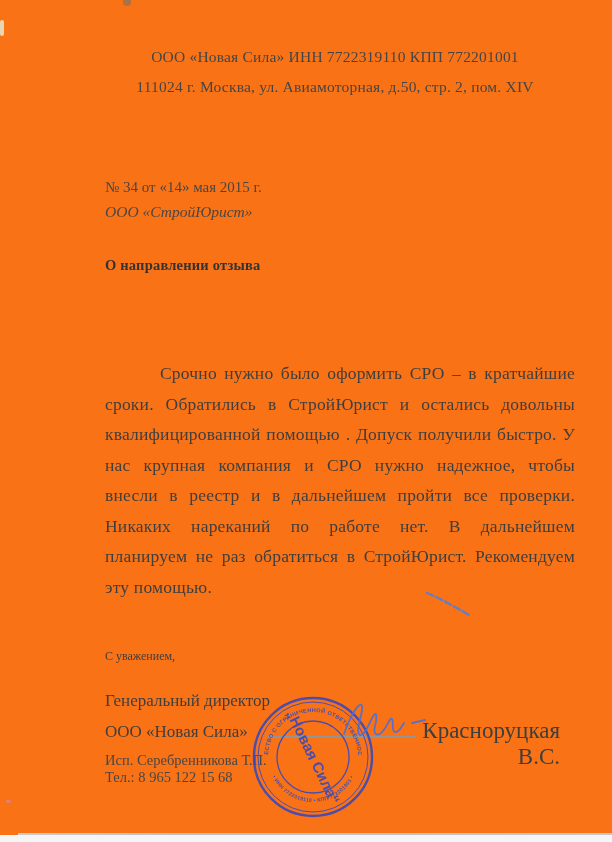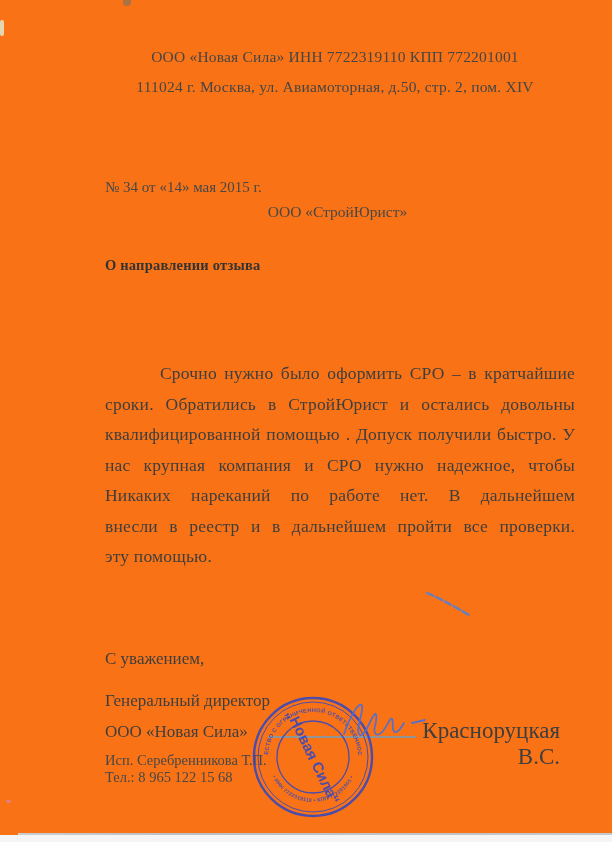--- a/index.html
+++ b/index.html
@@ -10,29 +10,29 @@
   .dot-top{position:absolute;left:123px;top:0px;width:8px;height:6px;border-radius:0 0 50% 50%;background:#9a7250;opacity:.8;}
   .smudge-left{position:absolute;left:0;top:20px;width:4px;height:16px;background:#e6d6b2;border-radius:2px;}
   .dot-red{position:absolute;left:6px;top:800px;width:5px;height:3px;background:#e0807e;border-radius:2px;}
   .bottom-line{position:absolute;left:18px;top:833px;width:594px;height:2px;background:linear-gradient(90deg,#c9cdcf,#b9bfc2 30%,#c4c9cb);}
   .bottom-strip{position:absolute;left:0;top:835px;width:612px;height:7px;background:#f4f5f4;}
 
   .header{position:absolute;left:90px;top:48px;width:490px;text-align:center;color:#454545;font-size:15.5px;letter-spacing:.2px;}
   .header .hline{margin-bottom:12px;}
 
   .ref{position:absolute;left:105px;top:179px;font-size:15px;color:#474747;}
-  .recipient{position:absolute;left:105px;top:203px;width:465px;text-align:center;font-size:15.5px;color:#474747;}
+  .recipient{position:absolute;left:105px;top:203px;width:465px;text-align:left;font-size:15.5px;color:#474747;font-style:italic;}
   .subject{position:absolute;left:105px;top:257px;font-size:14.5px;font-weight:bold;color:#333;letter-spacing:.2px;text-align:center;}
 
   .body-text{position:absolute;left:105px;top:350px;width:470px;font-size:17.5px;color:#3e3e3e;letter-spacing:.2px;}
   .body-text .bline{height:30.5px;line-height:30.5px;text-align:justify;text-align-last:justify;white-space:normal;}
   .body-text .bline.first{text-indent:55px;margin-top:8px;}
   .body-text .bline.last{text-align-last:left;}
 
-  .closing{position:absolute;left:105px;top:649px;font-size:17px;color:#3e3e3e;}
+  .closing{position:absolute;left:105px;top:649px;font-size:12px;color:#3e3e3e;}
   .sig-title1{position:absolute;left:105px;top:691px;font-size:17px;color:#3e3e3e;}
   .sig-title2{position:absolute;left:105px;top:722px;font-size:17px;color:#3e3e3e;}
   .sig-line{position:absolute;left:268px;top:736px;width:148px;height:1.5px;background:#909597;}
   .signer{position:absolute;left:408px;top:718px;width:152px;font-size:23px;color:#3e3e3e;text-align:right;}
   .executor{position:absolute;left:105px;top:752px;font-size:14.5px;color:#474747;}
   .phone{position:absolute;left:105px;top:769px;font-size:14.5px;color:#474747;}
 
   .stamp{position:absolute;left:251px;top:695px;width:124px;height:124px;opacity:.85;}
   .stamp text{font-family:"Liberation Sans", sans-serif;}
   .stamp .ringtext{font-size:5.6px;letter-spacing:.35px;font-weight:bold;}
@@ -58,22 +58,23 @@
 
   <div class="ref">№ 34 от «14» мая 2015 г.</div>
   <div class="recipient">ООО «СтройЮрист»</div>
   <div class="subject">О направлении отзыва</div>
 
   <div class="body-text">
     <div class="bline first">Срочно нужно было оформить СРО – в кратчайшие</div>
     <div class="bline">сроки. Обратились в СтройЮрист и остались довольны</div>
     <div class="bline">квалифицированной помощью . Допуск получили быстро. У</div>
     <div class="bline">нас крупная компания и СРО нужно надежное, чтобы</div>
+    <div class="bline">внесли в реестр и в дальнейшем пройти все проверки.</div>
     <div class="bline">Никаких нареканий по работе нет. В дальнейшем</div>
-    <div class="bline">внесли в реестр и в дальнейшем пройти все проверки.</div>
+    <div class="bline">планируем не раз обратиться в СтройЮрист. Рекомендуем</div>
     <div class="bline last">эту помощью.</div>
   </div>
 
   <svg class="pen-mark" viewBox="0 0 48 30">
     <path d="M3 3 C 13 7, 26 14, 45 25" fill="none" stroke="#4a80e0" stroke-width="2.4" stroke-linecap="round" stroke-dasharray="7 3" opacity=".85"></path>
   </svg>
 
   <div class="closing">С уважением,</div>
   <div class="sig-title1">Генеральный директор</div>
   <div class="sig-title2">ООО «Новая Сила»</div>

